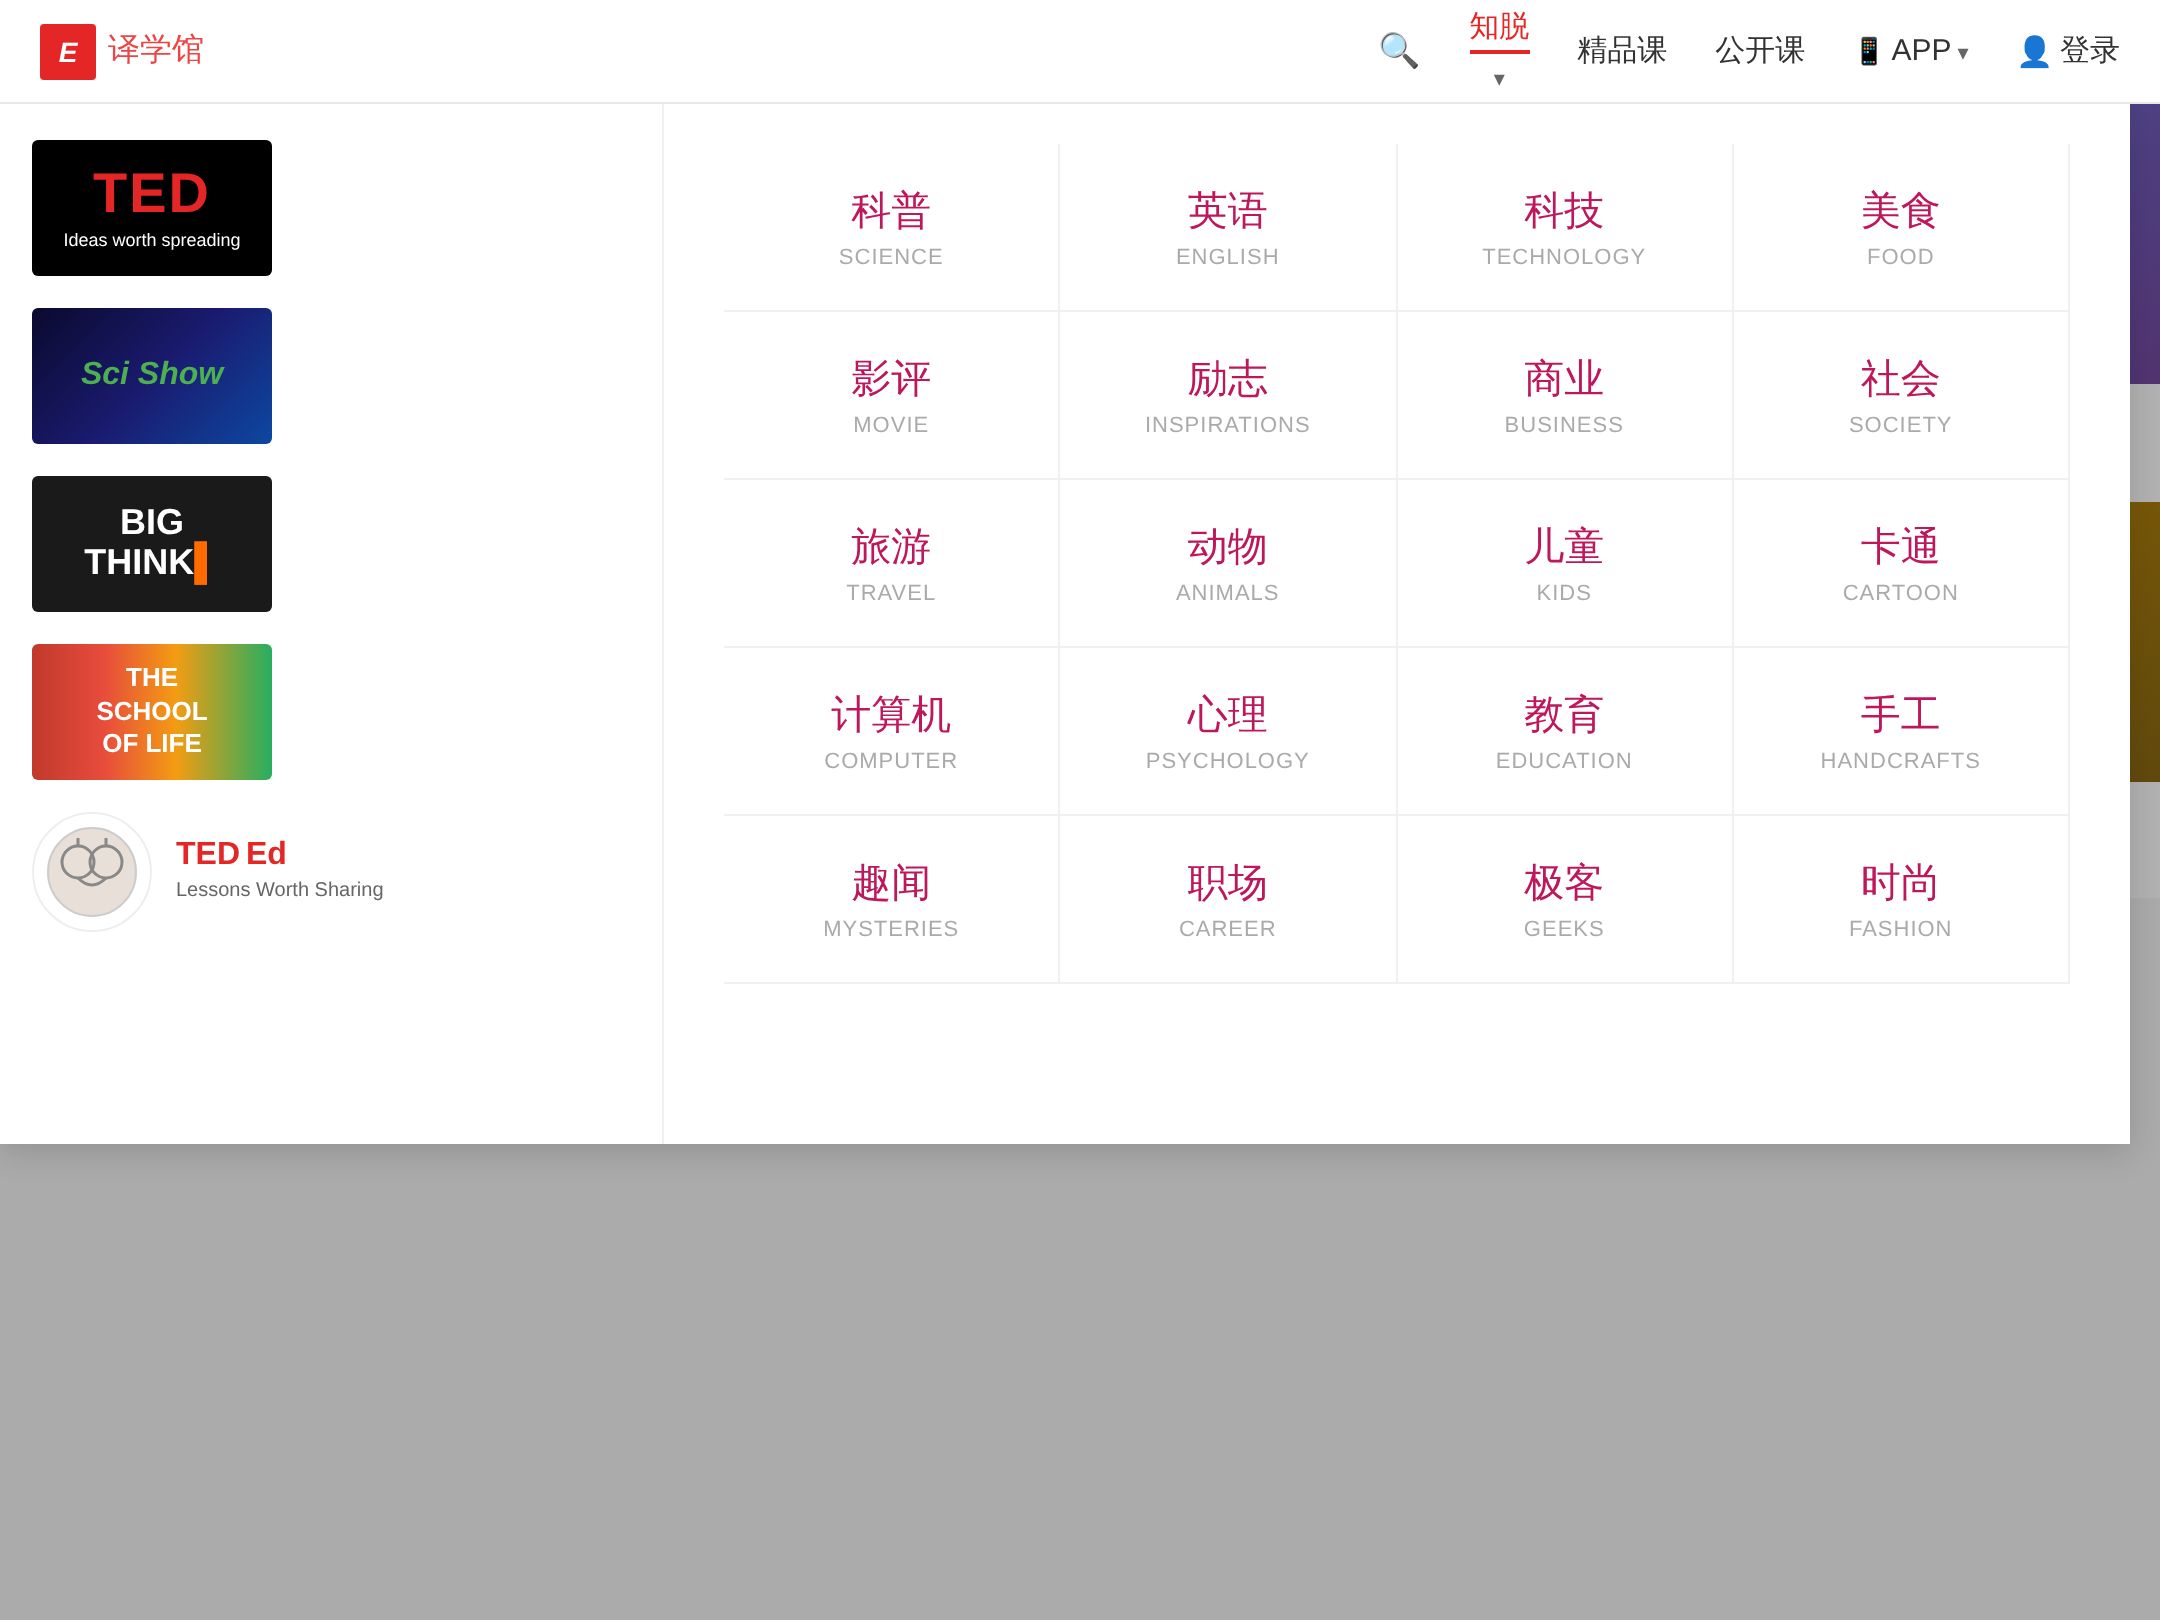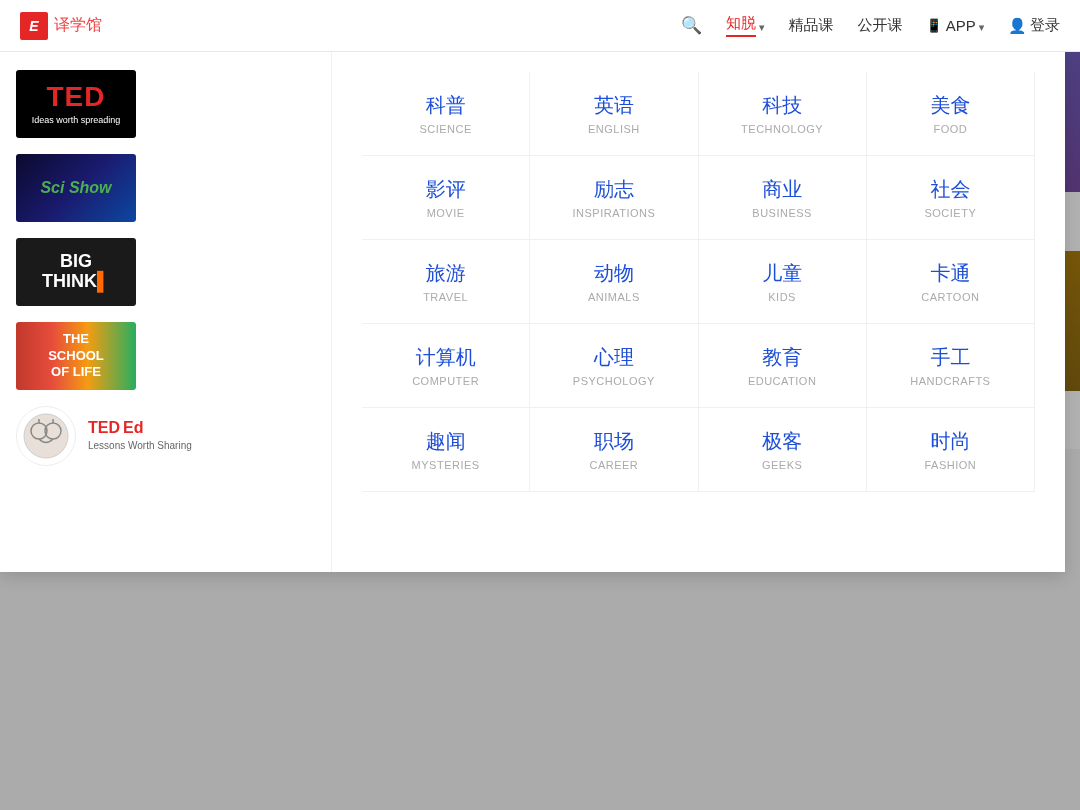--- a/index.html
+++ b/index.html
@@ -15,21 +15,21 @@
     .header-logo { display: flex; align-items: center; gap: 6px; }
     .logo-icon {
       width: 28px; height: 28px; background: #e52626; border-radius: 2px;
       display: flex; align-items: center; justify-content: center;
       color: white; font-weight: bold; font-size: 14px; font-style: italic;
     }
     .logo-text { font-size: 16px; color: #ef4444; font-weight: 400; }
     .header-nav { display: flex; align-items: center; gap: 24px; }
     .nav-item { font-size: 15px; color: #333; cursor: pointer; text-decoration: none; }
     .nav-item.active { color: #e52626; border-bottom: 2px solid #e52626; padding-bottom: 2px; }
-    .nav-item-with-arrow { display: flex; align-items: center; gap: 3px; }
+    .nav-item-with-arrow { display: flex; align-items: center; gap: 3px; flex-direction: column; }
     .nav-app { display: flex; align-items: center; gap: 3px; font-size: 15px; color: #333; }
     .phone-icon { font-size: 13px; }
     .search-icon-btn { font-size: 17px; color: #555; cursor: pointer; }
     .login-btn { font-size: 15px; color: #333; cursor: pointer; display: flex; align-items: center; gap: 3px; }
 
     
     .dropdown-overlay {
       position: absolute; top: 52px; left: 0; right: 0; bottom: 0;
       background: rgba(0,0,0,0.3); z-index: 900;
     }
@@ -57,21 +57,21 @@
       flex: 1; padding: 20px 30px;
       display: grid; grid-template-columns: repeat(4, 1fr);
       grid-template-rows: repeat(5, auto);
       gap: 0; align-content: start;
     }
     .category-item {
       display: flex; flex-direction: column; align-items: center;
       padding: 20px 10px; cursor: pointer;
       border-right: 1px solid #f0f0f0; border-bottom: 1px solid #f0f0f0;
     }
-    .cat-zh { font-size: 20px; color: #1d4ed8; font-weight: 400; margin-bottom: 4px; }
+    .cat-zh { font-size: 20px; color: #be185d; font-weight: 400; margin-bottom: 4px; }
     .cat-en { font-size: 11px; color: #aaa; letter-spacing: 0.5px; }
 
     
     .main-content {
       margin-top: 52px; padding: 0; position: relative;
     }
     .video-grid {
       display: grid; grid-template-columns: repeat(4, 1fr); gap: 0;
       padding: 0;
     }

